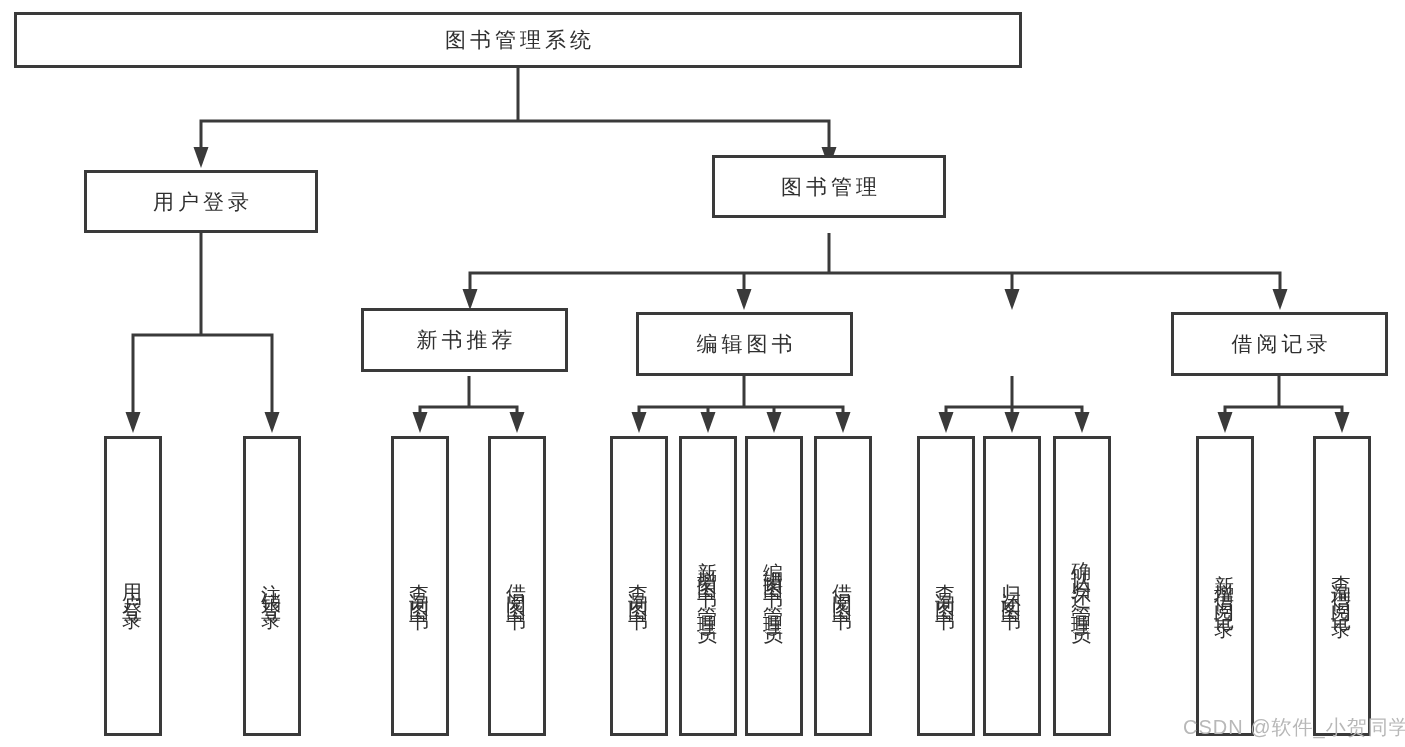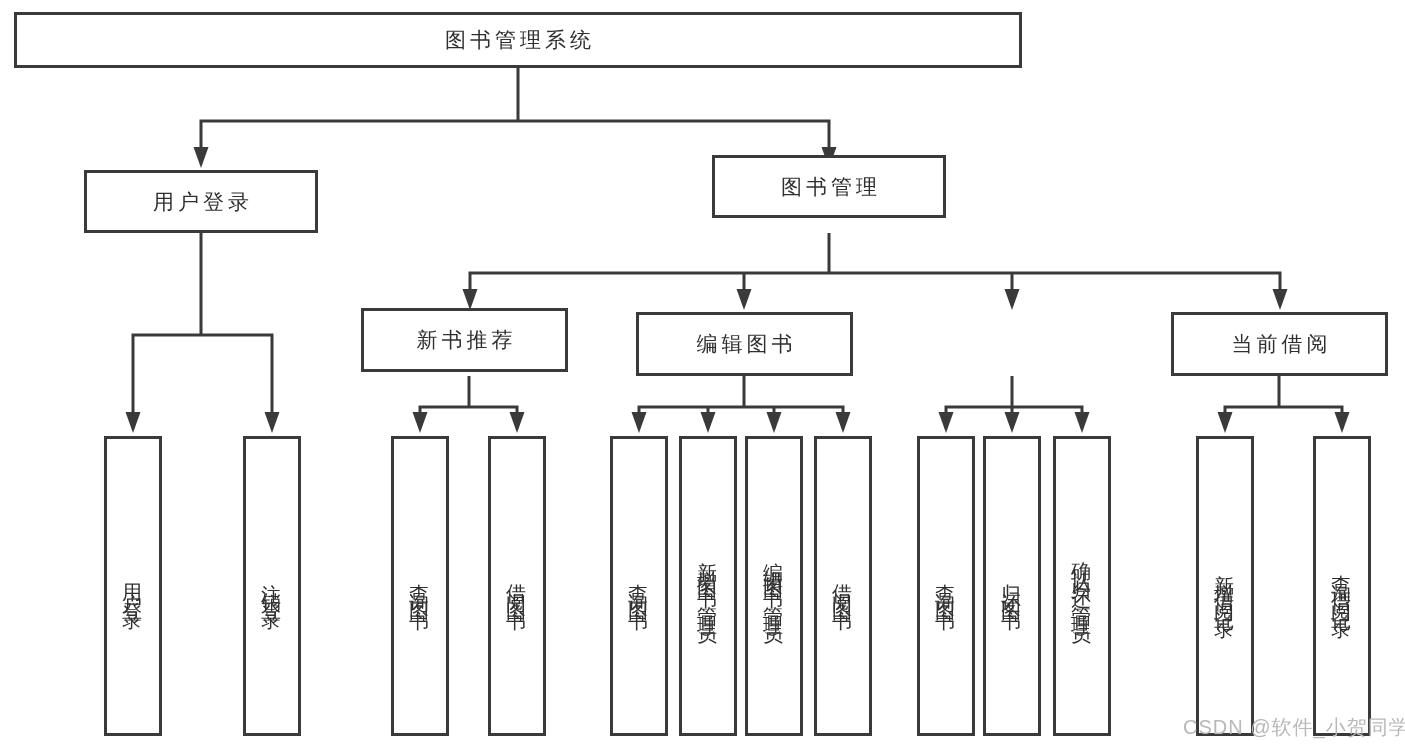--- a/index.html
+++ b/index.html
@@ -117,21 +117,21 @@
     <span class="lbl">图书管理</span>
   </div>
 
   <div class="node" style="left:361px;top:308px;width:207px;height:64px">
     <span class="lbl">新书推荐</span>
   </div>
   <div class="node" style="left:636px;top:312px;width:217px;height:64px">
     <span class="lbl">编辑图书</span>
   </div>
   <div class="node" style="left:1171px;top:312px;width:217px;height:64px">
-    <span class="lbl">当前借阅</span>
+    <span class="lbl">借阅记录</span>
   </div>
 
   <div class="node v" style="left:104px;top:436px;width:58px;height:300px">
     <span class="lbl">用户登录</span>
   </div>
   <div class="node v" style="left:243px;top:436px;width:58px;height:300px">
     <span class="lbl">注销登录</span>
   </div>
 
   <div class="node v" style="left:391px;top:436px;width:58px;height:300px">

